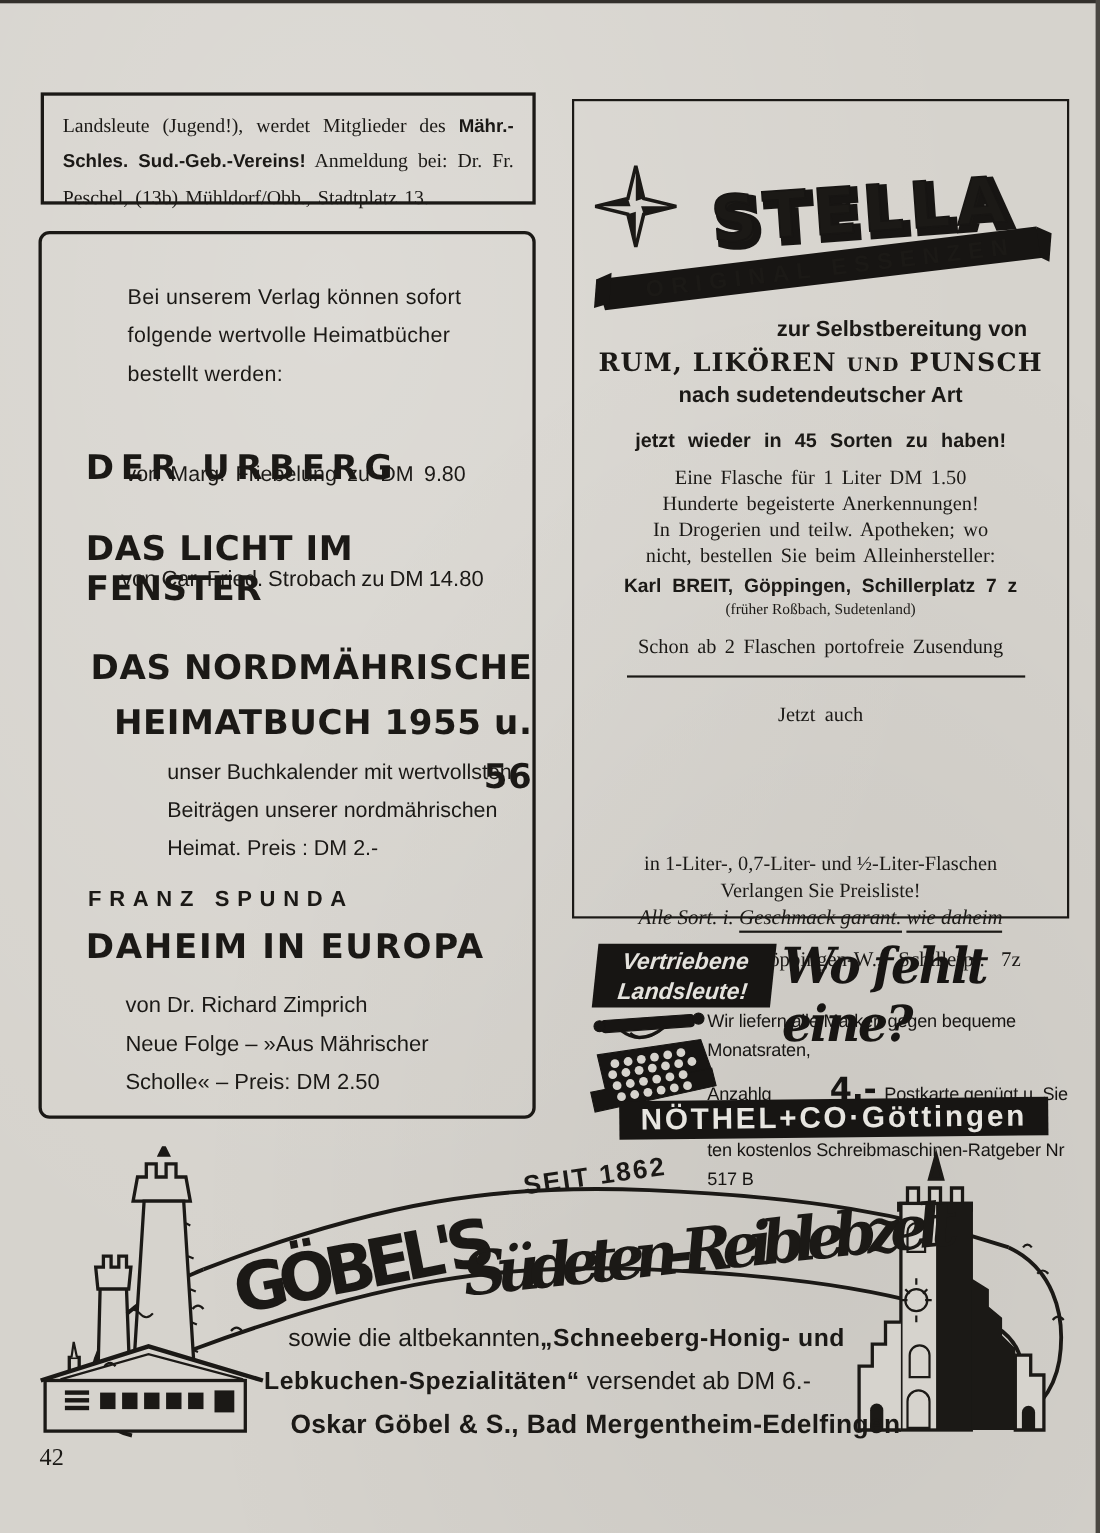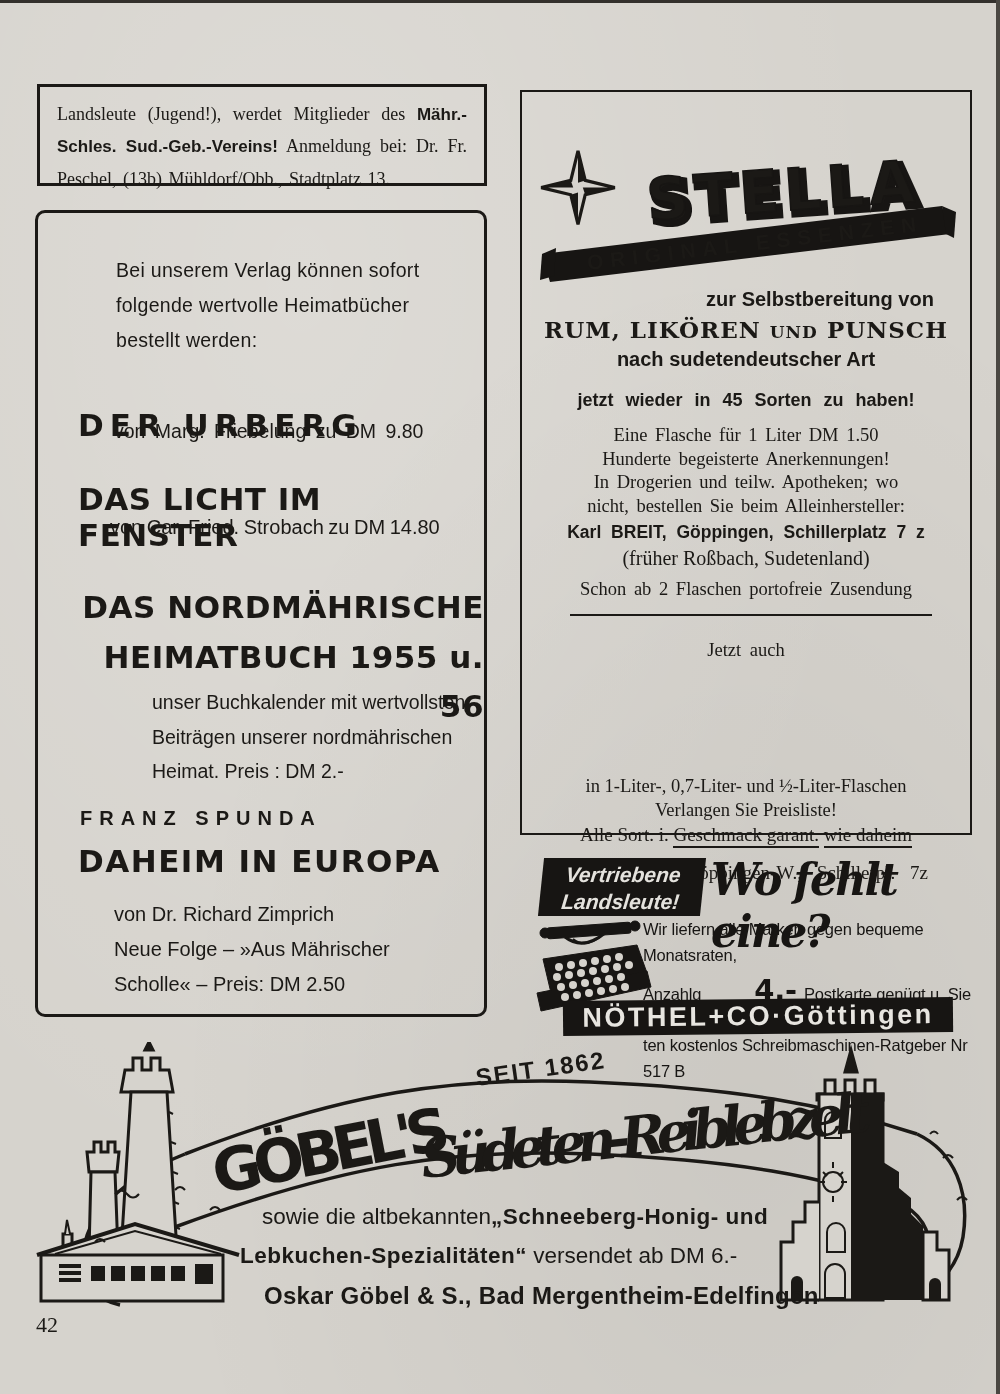--- a/index.html
+++ b/index.html
@@ -92,32 +92,32 @@
     <div class="abs sans center" style="left:0;top:256px;width:100%;font-size:20px;font-weight:bold;">nach sudetendeutscher Art</div>
 
     <div class="abs sans center" style="left:0;top:298px;width:100%;font-size:18px;font-weight:bold;word-spacing:7px;">jetzt wieder in 45 Sorten zu haben!</div>
 
     <div class="abs serif center preline" style="left:0;top:332px;width:100%;font-size:18.5px;line-height:1.28;word-spacing:3px;">Eine Flasche für 1 Liter DM 1.50
 Hunderte begeisterte Anerkennungen!
 In Drogerien und teilw. Apotheken; wo
 nicht, bestellen Sie beim Alleinhersteller:</div>
 
     <div class="abs sans center" style="left:0;top:430px;width:100%;font-size:17.5px;font-weight:bold;word-spacing:5px;">Karl BREIT, Göppingen, Schillerplatz 7 z</div>
-    <div class="abs serif center" style="left:0;top:455px;width:100%;font-size:20px;">(früher Roßbach, Sudetenland)</div>
+    <div class="abs serif center" style="left:0;top:455px;width:100%;font-size:14px;">(früher Roßbach, Sudetenland)</div>
     <div class="abs serif center" style="left:0;top:487px;width:100%;font-size:18.5px;word-spacing:3px;">Schon ab 2 Flaschen portofreie Zusendung</div>
 
     <div class="rule" style="left:48px;top:522px;width:362px;"></div>
 
     <div class="abs serif center" style="left:0;top:548px;width:100%;font-size:18.5px;word-spacing:4px;">Jetzt auch</div>
 
 
     <div class="abs serif center preline" style="left:0;top:682px;width:100%;font-size:18.5px;line-height:1.3;">in 1-Liter-, 0,7-Liter- und ½-Liter-Flaschen
 Verlangen Sie Preisliste!</div>
 
-    <div class="abs serif center" style="left:0;top:732px;width:100%;font-size:19px;">
+    <div class="abs serif center" style="left:0;top:732px;width:100%;font-size:19px;font-style:italic;">
       <span>Alle Sort. i. </span><span class="u">Geschmack garant.</span><span> </span> <span class="u">wie daheim</span>
     </div>
 
     <div class="abs serif center" style="left:0;top:700px;width:100%;font-size:19px;word-spacing:10px;top:770px;">Karl BREIT, Göppingen-W., Schillerpl. 7z</div>
   </div>
 
   <div class="abs" style="left:535px;top:855px;width:440px;height:182px;">
     <div class="abs badge sans center" style="left:6px;top:3px;width:162px;height:58px;font-size:21px;font-weight:bold;font-style:italic;line-height:1.3;padding-top:3px;box-sizing:border-box;">
       <div>Vertriebene</div>
       <div>Landsleute!</div>

